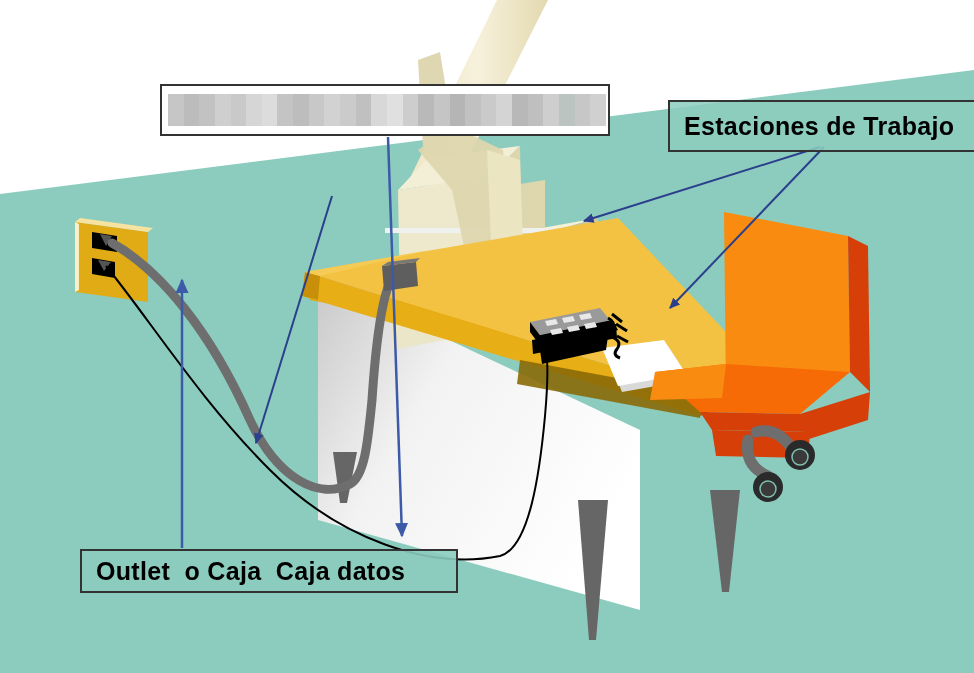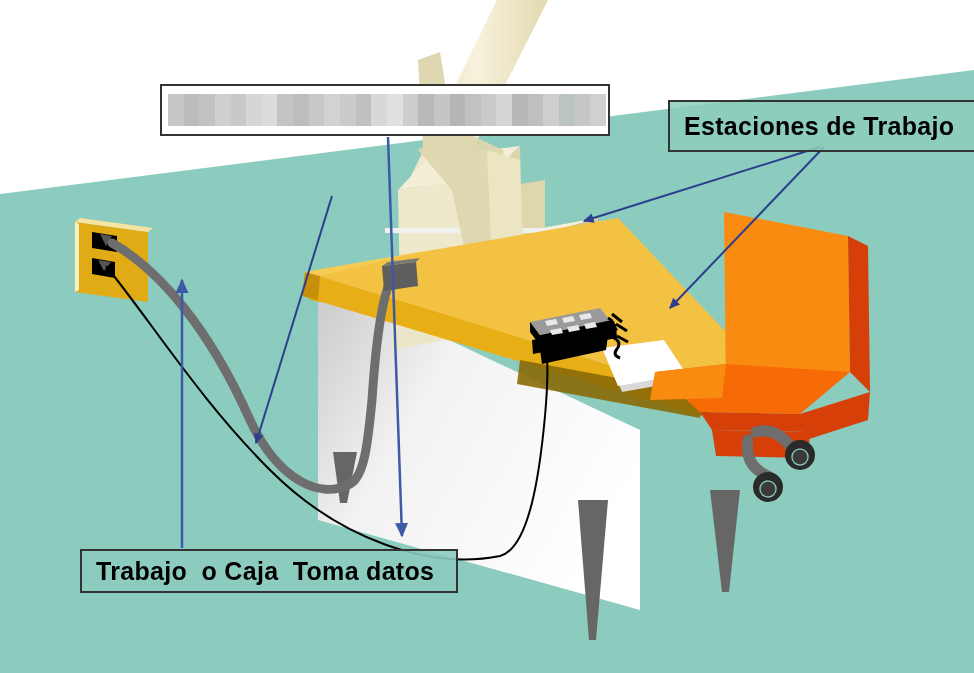--- a/index.html
+++ b/index.html
@@ -250,16 +250,16 @@
         <span style="background: rgb(199, 199, 199);"></span>
         <span style="background: rgb(208, 208, 208);"></span>
       </div>
   </div>
 
   <div class="callout" id="callout-estaciones">
     <span class="callout-text">Estaciones de Trabajo</span>
   </div>
 
   <div class="callout" id="callout-outlet">
-    <span class="callout-text">Trabajo  o Caja  Toma datos</span>
+    <span class="callout-text">Outlet  o Caja  Caja datos</span>
   </div>
 
 </div>
 
 </body></html>

